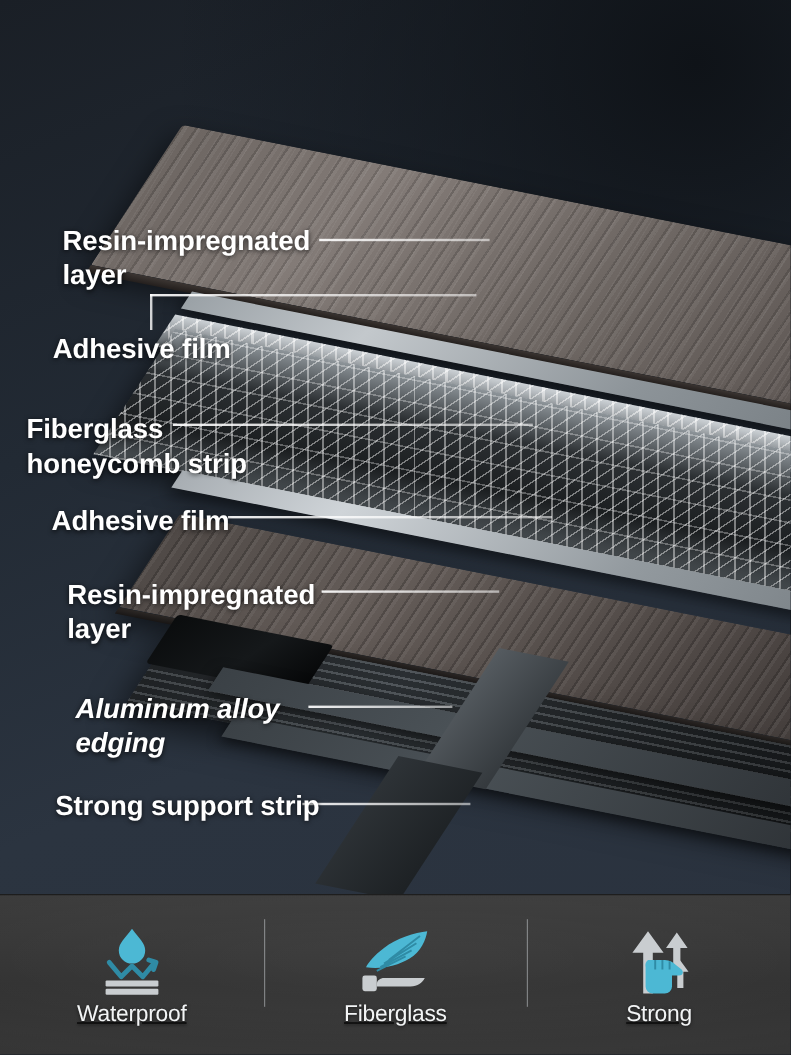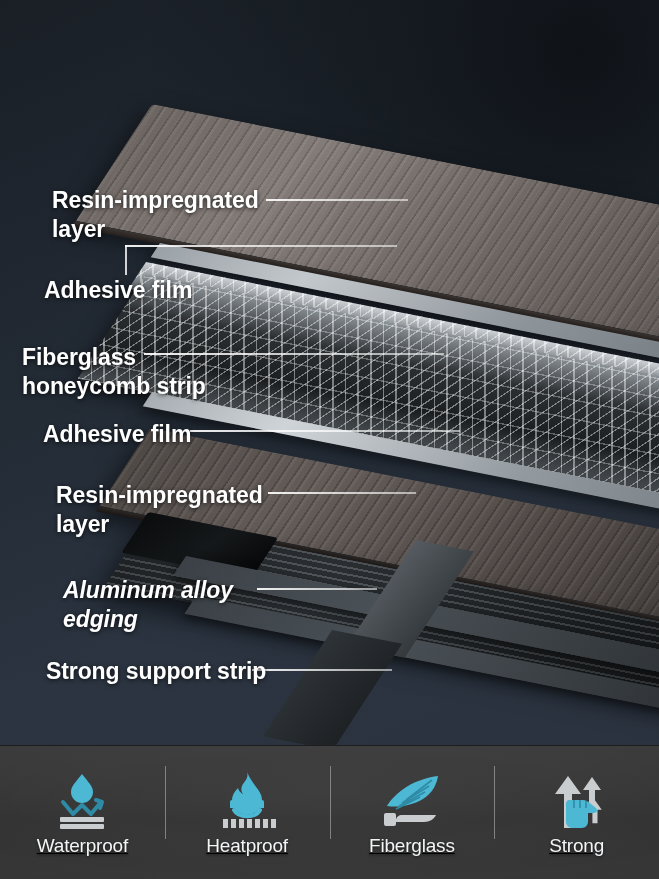--- a/index.html
+++ b/index.html
@@ -283,39 +283,20 @@
           <path d="M33 4c6 8 11 12 11 18a11 11 0 0 1-22 0c0-6 5-10 11-18z" fill="#4cb8d4"></path>
           <path d="M14 32l10 12 9-9 9 9 10-12" fill="none" stroke="#2f8ba5" stroke-width="4" stroke-linecap="round" stroke-linejoin="round"></path>
           <path d="M47 30l6 2-2 6" fill="none" stroke="#2f8ba5" stroke-width="4" stroke-linecap="round" stroke-linejoin="round"></path>
           <rect x="11" y="47" width="44" height="5" rx="1" fill="#c9cdd0"></rect>
           <rect x="11" y="54" width="44" height="5" rx="1" fill="#c9cdd0"></rect>
         </svg>
       </div>
       <div class="cap">Waterproof</div>
     </div>
 
-    <div class="feat">
-      <div class="ic">
-        <svg width="66" height="60" viewBox="0 0 66 60">
-          <path d="M33 2c2 7-3 9-5 14-2 5 1 8 1 8s-4-2-5-6c-4 4-6 8-6 12a15 15 0 0 0 30 0c0-9-9-14-15-28z" fill="#4cb8d4"></path>
-          <path d="M18 38v-6h8M48 38v-6h-8" fill="none" stroke="#4cb8d4" stroke-width="4" stroke-linejoin="round"></path>
-          <path d="M20 40a14 10 0 0 0 26 0" fill="none" stroke="#4cb8d4" stroke-width="4" stroke-linecap="round"></path>
-          <g fill="#c9cdd0">
-            <rect x="9" y="49" width="5" height="9"></rect>
-              <rect x="17" y="49" width="5" height="9"></rect>
-            <rect x="25" y="49" width="5" height="9"></rect>
-              <rect x="33" y="49" width="5" height="9"></rect>
-            <rect x="41" y="49" width="5" height="9"></rect>
-              <rect x="49" y="49" width="5" height="9"></rect>
-            <rect x="57" y="49" width="5" height="9"></rect>
-          </g>
-        </svg>
-      </div>
-      <div class="cap">Heatproof</div>
-    </div>
 
     <div class="feat">
       <div class="ic">
         <svg width="72" height="60" viewBox="0 0 72 60">
           <path d="M62 6c-10 1-26 6-36 14-8 6-13 12-15 16 12 2 26-1 36-7 10-6 14-16 15-23z" fill="#4cb8d4"></path>
           <g stroke="#2f8ba5" stroke-width="1.6" fill="none">
             <path d="M56 10L30 30M53 16L26 33M49 22L23 36M44 27L20 39"></path>
           </g>
           <rect x="8" y="43" width="12" height="13" rx="2" fill="#c9cdd0"></rect>
           <path d="M20 52h28c6 0 10-3 12-7H26c-3 0-6 2-6 5z" fill="#c9cdd0"></path>

